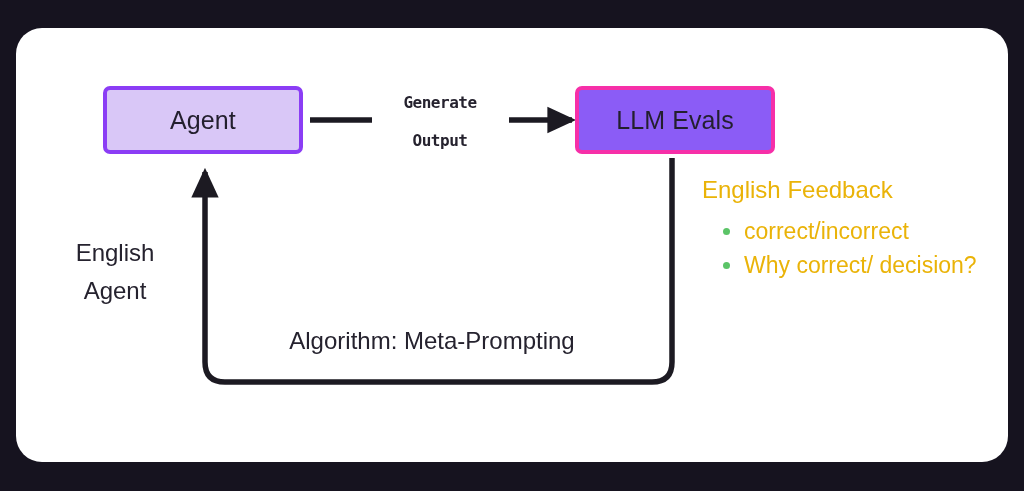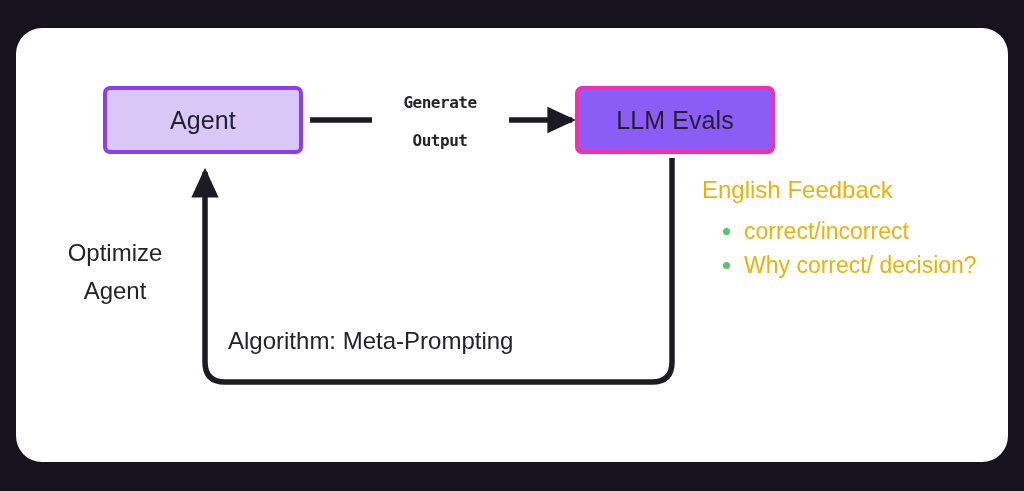--- a/index.html
+++ b/index.html
@@ -83,21 +83,21 @@
     width: 142px;
     font-size: 24px;
     line-height: 38px;
     text-align: center;
   }
   #algorithm-label {
     left: 228px;
     top: 327px;
     width: 408px;
     font-size: 24px;
-    text-align: left;
+    text-align: center;
   }
   #feedback-panel {
     position: absolute;
     left: 702px;
     top: 174px;
     width: 296px;
     color: #eab308;
   }
   #feedback-title {
     font-size: 24px;
@@ -157,21 +157,21 @@
   <div class="node-box" id="llm-evals-node">
     <span>LLM Evals</span>
   </div>
 
   <div class="edge-label" id="generate-output-label">
     <div>Generate</div>
     <div>Output</div>
   </div>
 
   <div class="edge-label" id="optimize-prompt-label">
-    <div>Optimize</div>
+    <div>English</div>
     <div>Agent</div>
   </div>
 
   <div class="edge-label" id="algorithm-label">Algorithm: Meta-Prompting</div>
 
   <div id="feedback-panel">
     <div id="feedback-title">English Feedback</div>
     <ul id="feedback-list">
       <li>correct/incorrect</li>
       <li>Why correct/ decision?</li>

